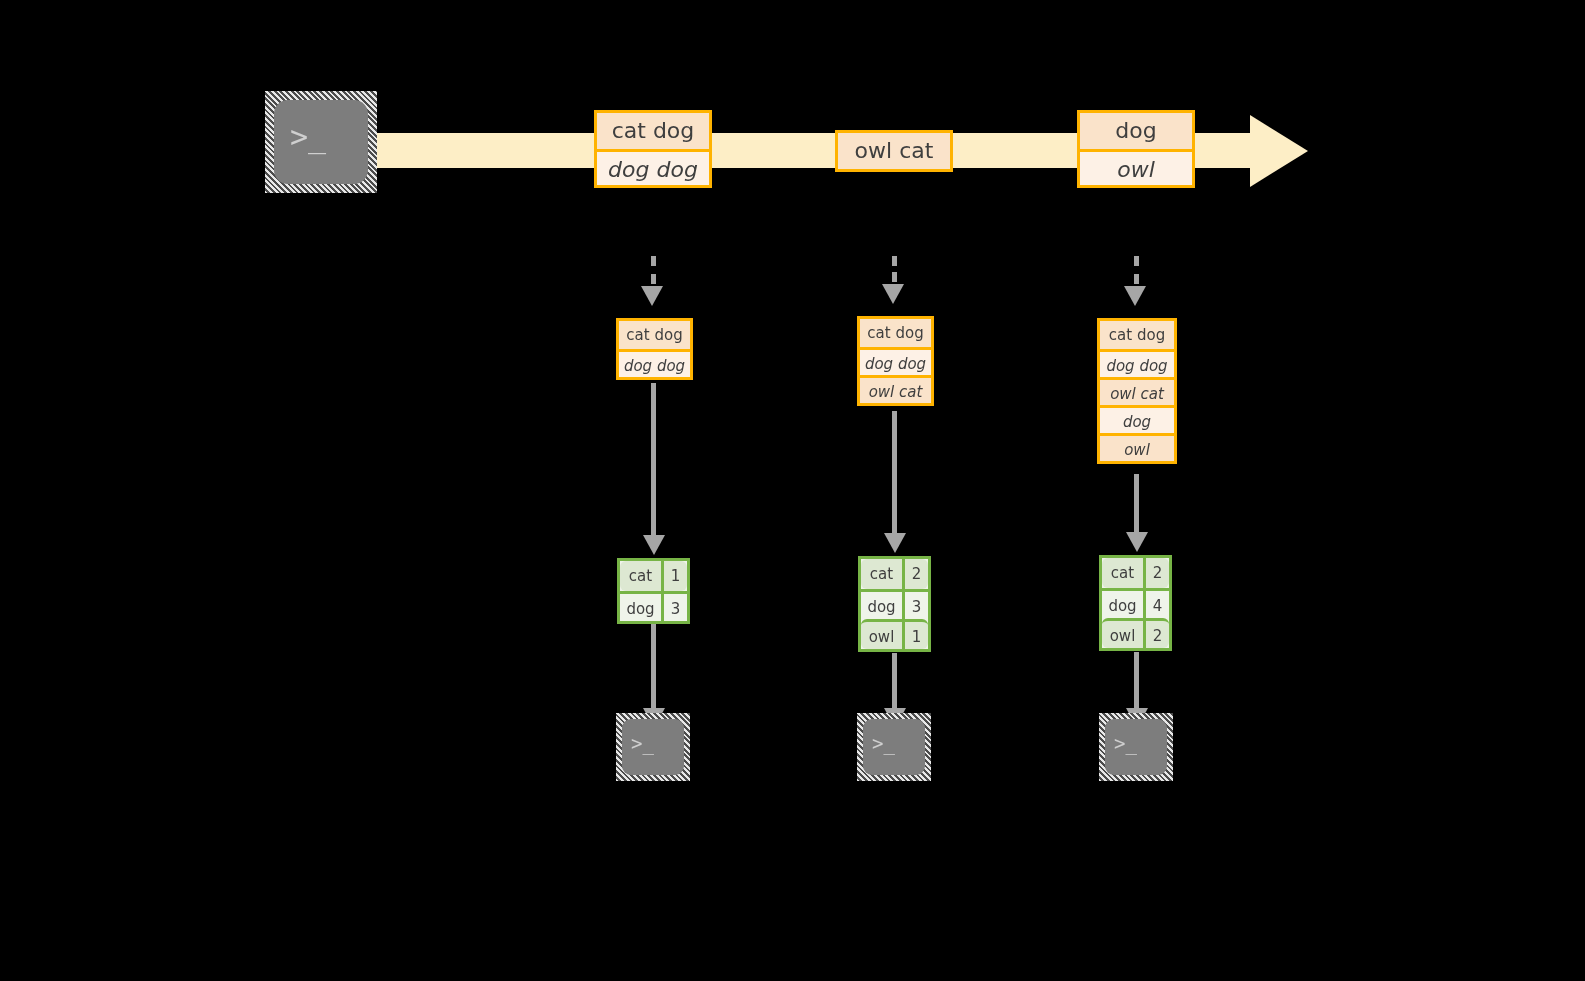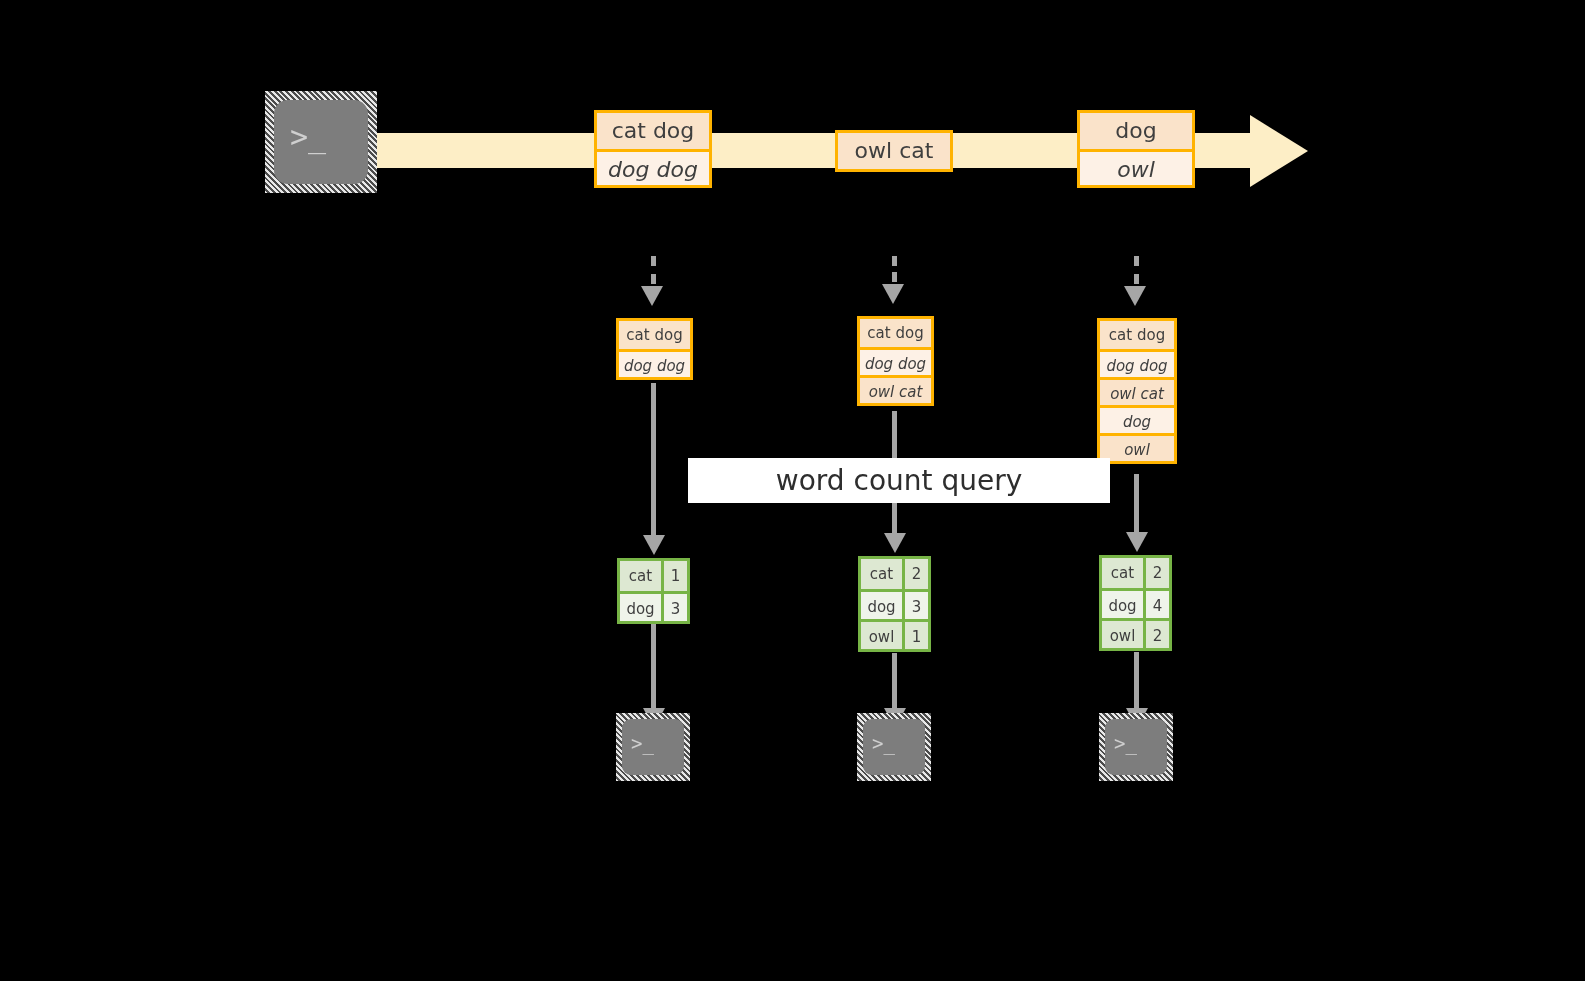--- a/index.html
+++ b/index.html
@@ -86,21 +86,21 @@
     box-sizing:border-box;
     border:3px solid #77b446;
     background:#eff4ea;
   }
   .gbox .grow{
     display:flex;
     box-sizing:border-box;
     height:30px;
   }
   .gbox .grow + .grow{border-top:3px solid #77b446;}
-  .gbox .grow.alt{background:#dde8d2;}
+  .gbox .grow.alt{background:#dde8d2;border-radius:6px;}
   .gbox .grow.plain{background:#eff4ea;}
   .gbox .gkey{
     flex:0 0 44px;
     line-height:30px;text-align:center;font-size:15px;color:#3f3f3f;
     box-sizing:border-box;
     border-right:3px solid #77b446;
   }
   .gbox .gval{
     flex:1 1 auto;
     line-height:30px;text-align:center;font-size:15px;color:#3f3f3f;
@@ -261,15 +261,14 @@
 
   <div class="vline" style="left:1134px;top:652px;height:64px;"></div>
   <div class="vhead" style="left:1126px;top:708px;"></div>
 
   <div class="terminal small" style="left:1099px;top:713px;">
     <div class="screen">
       <span class="prompt">&gt;_</span>
     </div>
   </div>
 
-  <div class="query-label">word count query</div>
 
 </div>
 
 </body></html>

